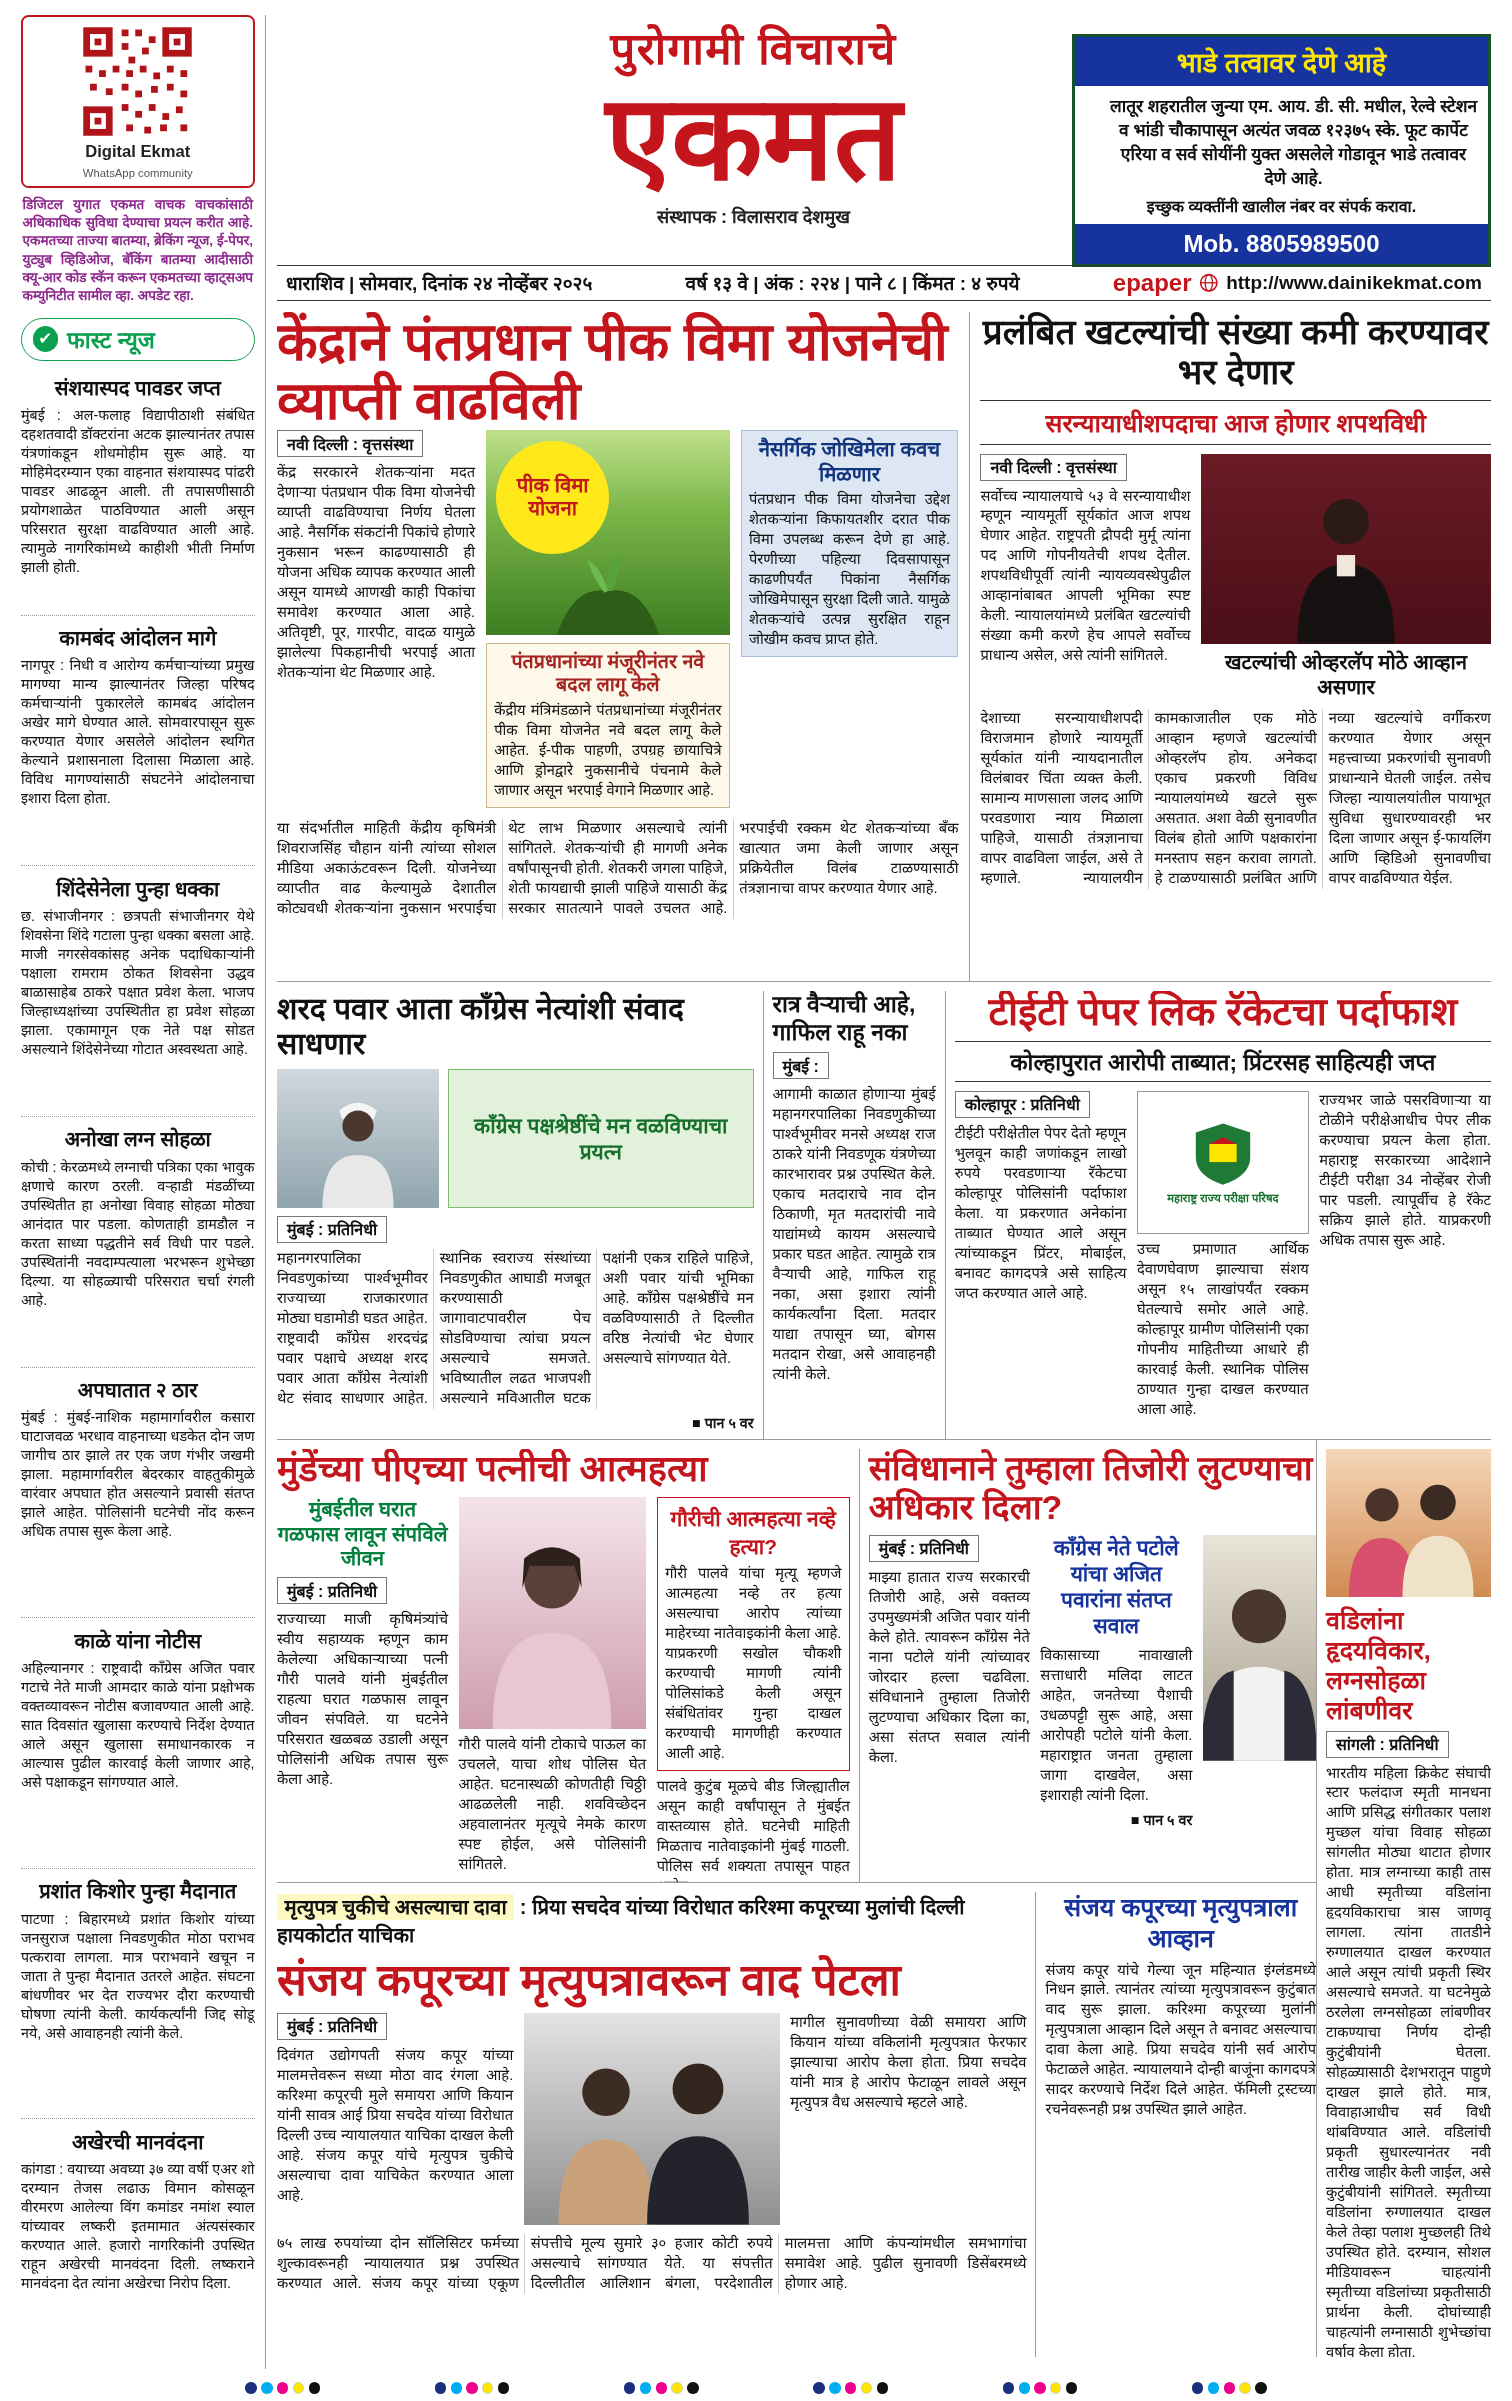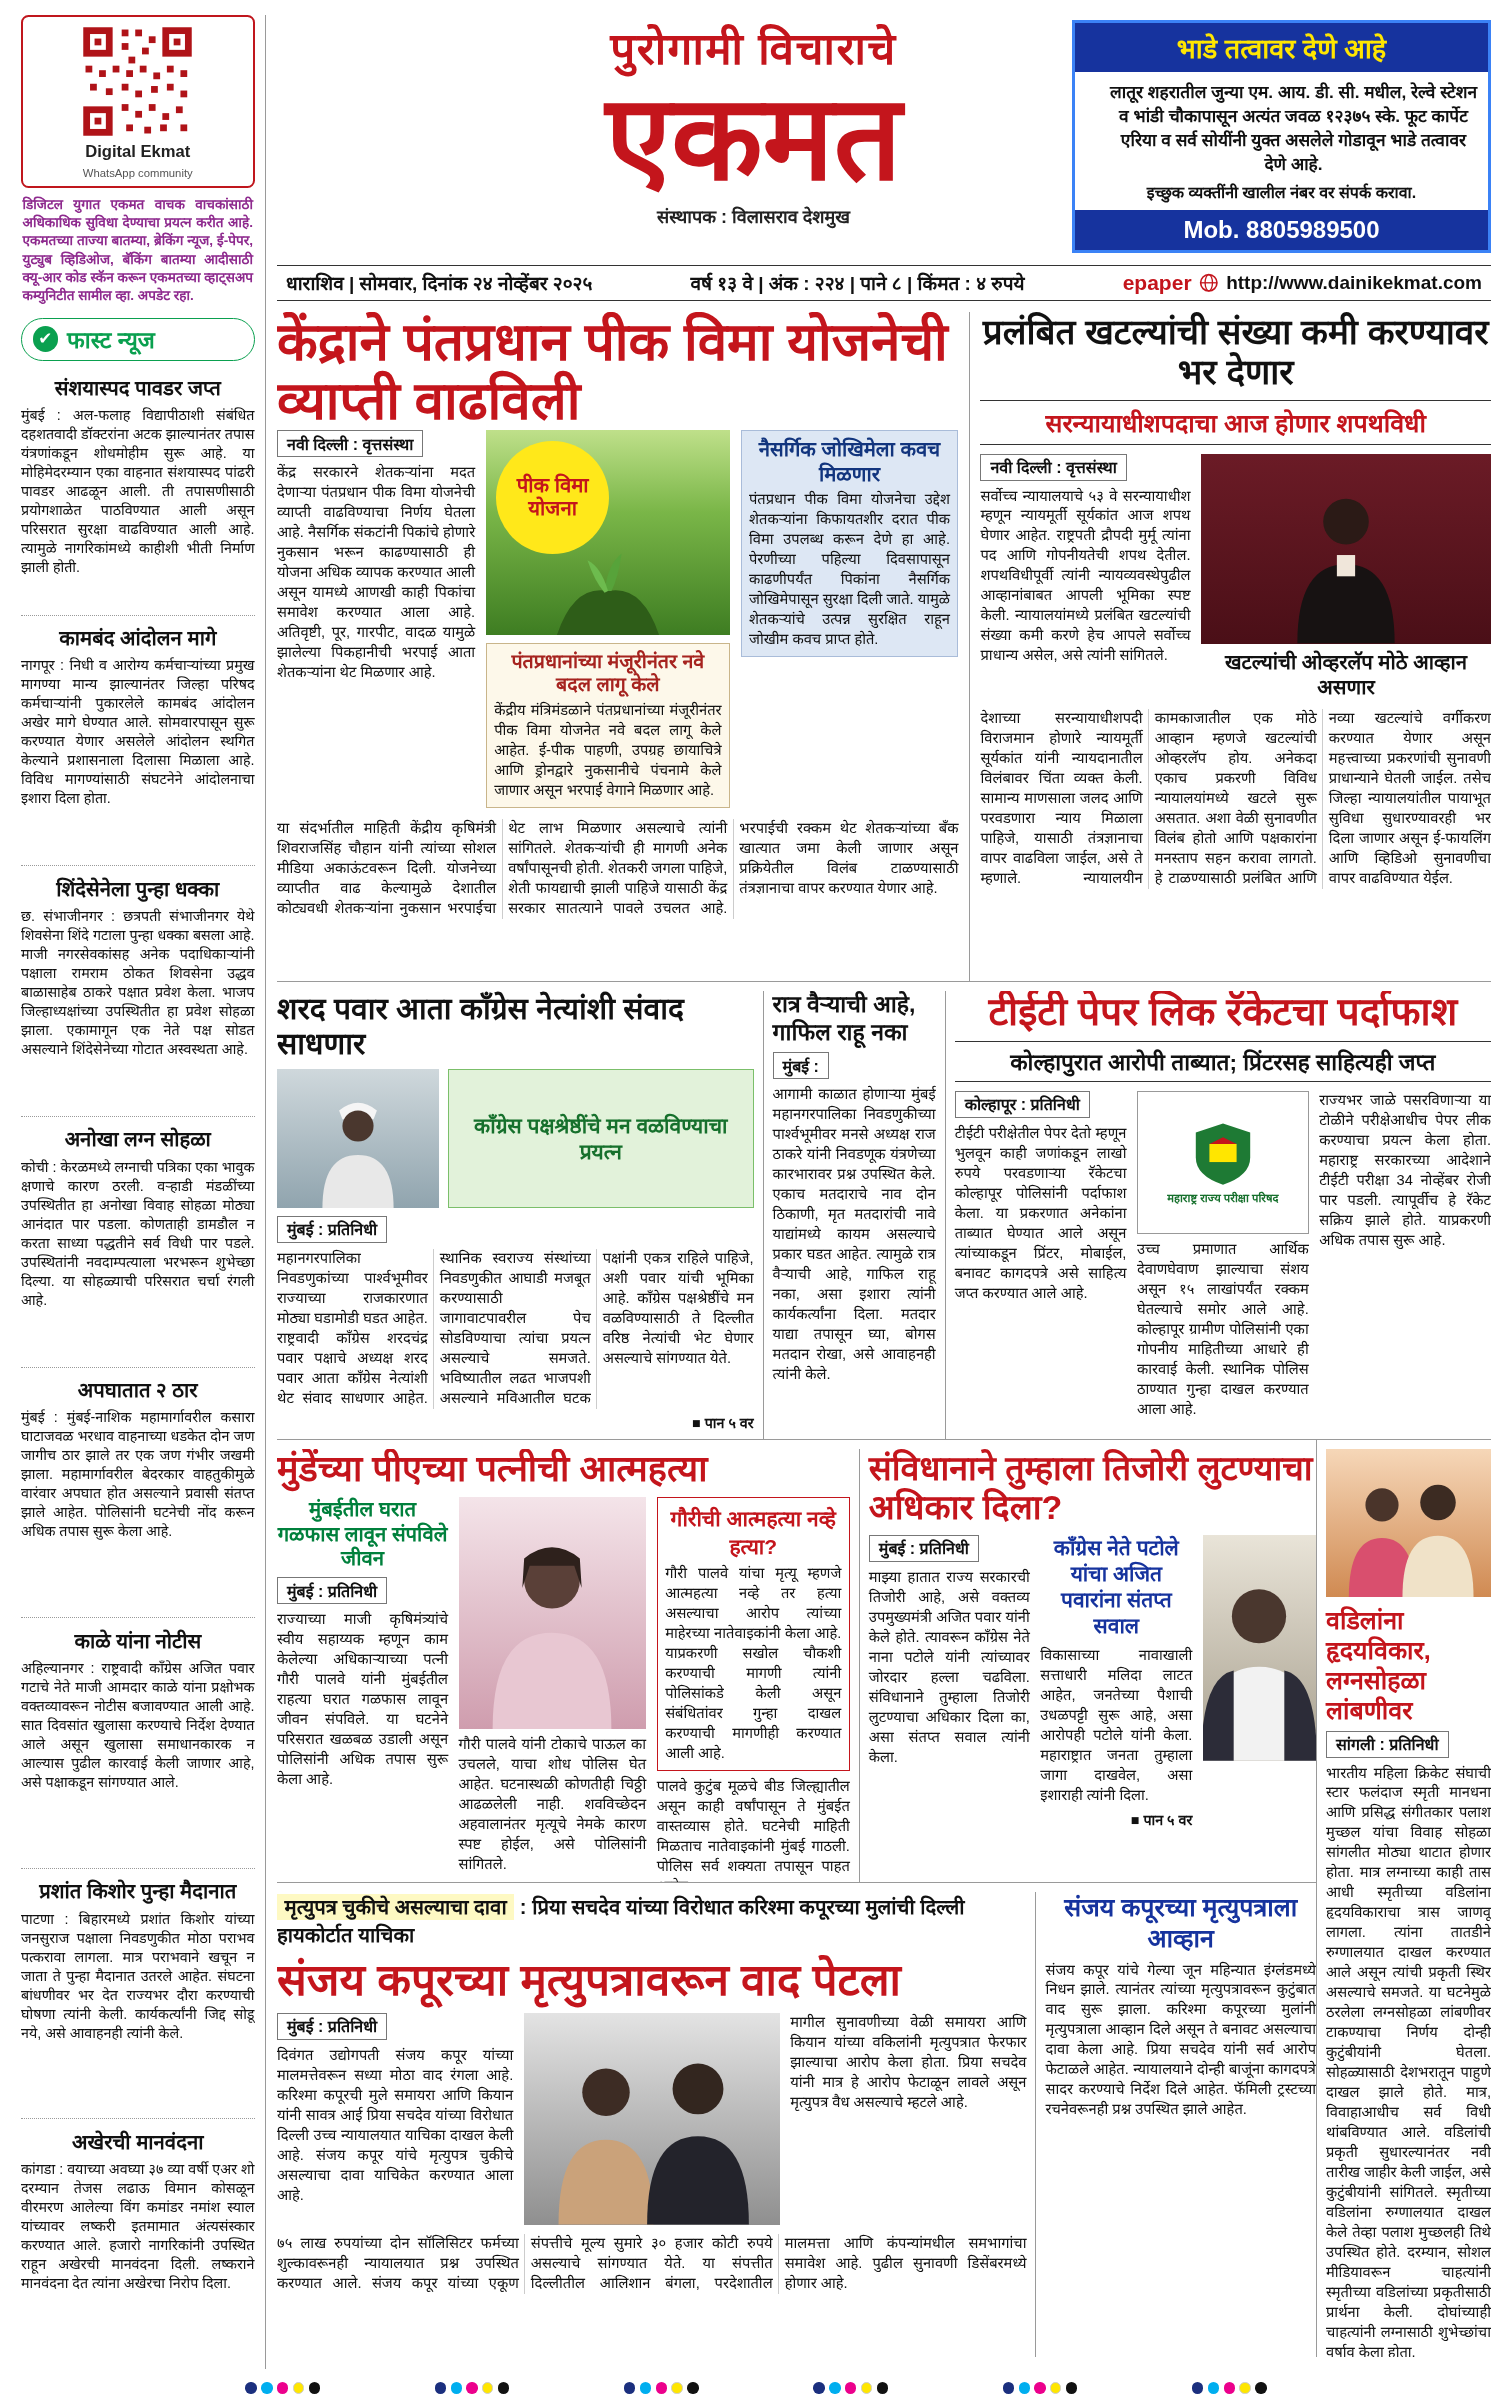--- a/index.html
+++ b/index.html
@@ -14,31 +14,31 @@
     display:flex; flex-direction:column; border-right:0.8px solid #9a9a9a; padding-right:10.5px; }
   .qr-box { border:2.3px solid #c0161d; border-radius:7.5px; padding:7.5px 6px; display:flex; flex-direction:column; align-items:center; gap:4.5px; }
   .qr-svg { width:113px; height:113px; }
   .qr-title { font-size:16.6px; font-weight:bold; color:#222; }
   .qr-sub { font-size:11.3px; color:#555; }
   .qr-note { margin:7.5px 1.5px 3px 1.5px; font-size:13.6px; line-height:1.35; font-weight:bold; color:#8e2a8e; text-align:justify; }
   .masthead { position:absolute; left:422px; top:16.6px; width:663px; text-align:center; color:#c4151c; }
   .tagline { font-size:44px; font-weight:900; letter-spacing:1.5px; }
   .paper-name { font-size:119px; font-weight:900; line-height:1.02; }
   .founder { font-size:18px; color:#222; font-weight:bold; margin-top:6px; }
-  .ad-box { position:absolute; right:21px; top:20px; width:419px; border:3px solid #3b82f6; text-align:center; background:#fff; }
+  .ad-box { position:absolute; right:21px; top:34px; width:419px; border:3px solid #14532d; text-align:center; background:#fff; }
   .ad-title { background:#16339e; color:#ffe600; font-size:27px; font-weight:900; padding:6px 3px; }
   .ad-body { font-size:17.3px; font-weight:bold; padding:7.5px 10.5px 3px 10.5px; line-height:1.4;margin-left:24px; }
   .ad-note { font-size:16px; font-weight:bold; padding:1.5px 10.5px 7.5px 10.5px; }
   .ad-mob { background:#16339e; color:#ffffff; font-size:24px; font-weight:900; padding:6px 3px; }
   
   .main { position:absolute; left:277px; top:265px; right:21px; bottom:44px; display:flex; flex-direction:column; }
   .dateline { height:36px; border-top:1.5px solid #333; border-bottom:1.5px solid #333;
     display:flex; align-items:center; justify-content:space-between; padding:0 9px; font-size:19px; font-weight:bold; }
   .dl-right { display:flex; align-items:center; gap:7.5px; }
-  .epaper { color:#c4151c; font-weight:900; font-size:21px; }
+  .epaper { color:#c4151c; font-weight:900; font-size:24px; }
   .globe { width:19.6px; height:19.6px; }
   .website { color:#111; text-decoration:none; }
   
   .fn-header { margin:9px 0 4.5px 0; border:1.5px solid #0aa04f; border-radius:22.6px; display:flex; align-items:center; gap:9px; padding:4.5px 10.5px; }
   .fn-icon { width:25.6px; height:25.6px; border-radius:50%; background:#0aa04f; color:#fff; font-size:16.6px; display:flex; align-items:center; justify-content:center; }
   .fn-label { color:#0aa04f; font-size:23px; font-weight:900; }
   .fn-list { flex:1; display:flex; flex-direction:column; overflow:hidden; }
   .fn-item { flex:1 1 0; padding:7.5px 0 4.5px 0; border-bottom:1.5px dotted #9a9a9a; overflow:hidden; }
   .fn-item:last-child { border-bottom:none; }
   .fn-title { font-size:20.3px; font-weight:900; text-align:center; margin-bottom:5.3px; color:#111; }

